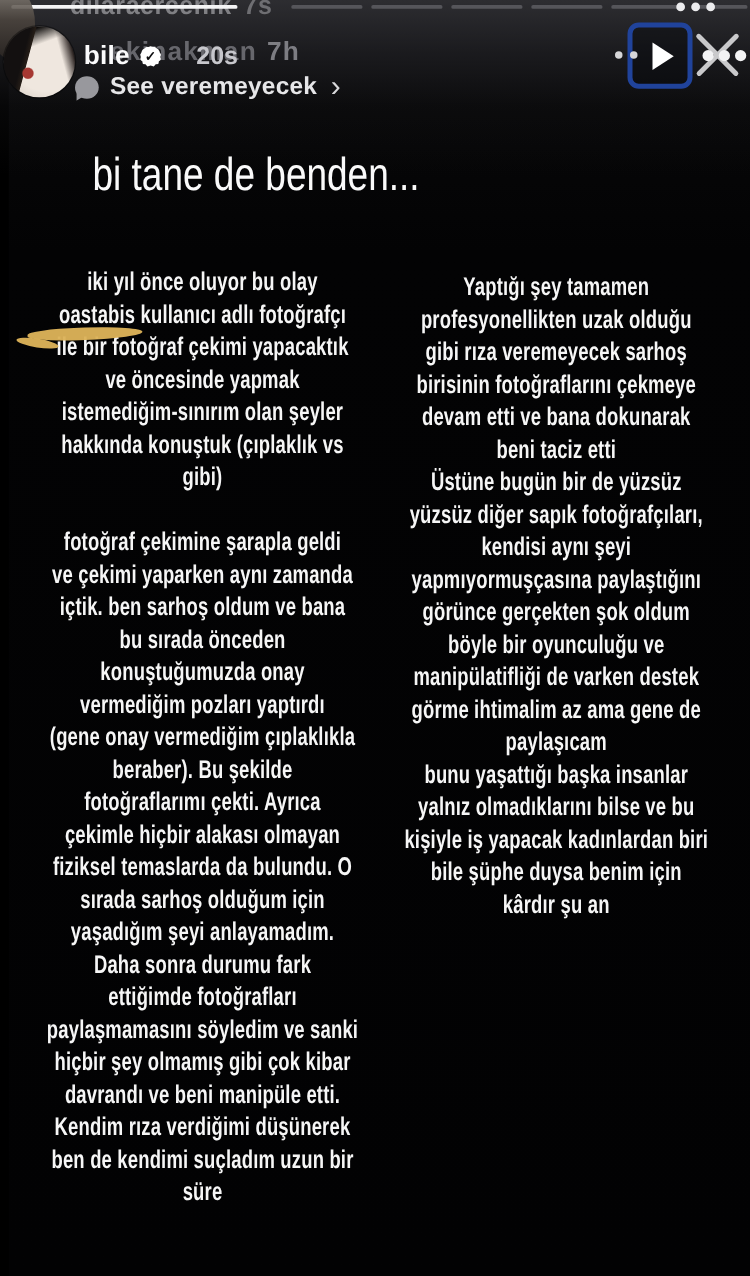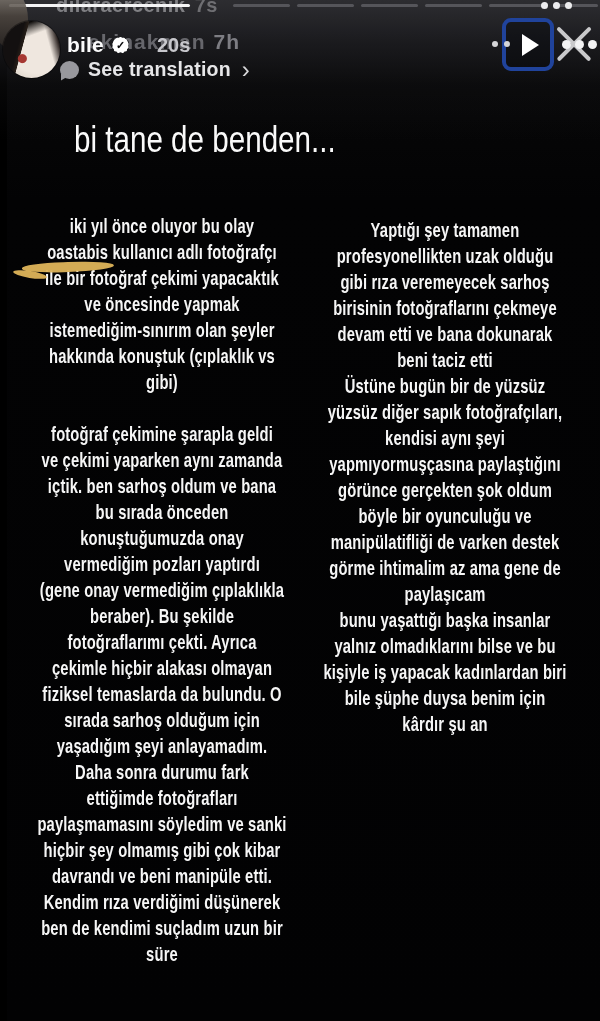--- a/index.html
+++ b/index.html
@@ -106,21 +106,21 @@
 <div class="ghost-user"><span>ekinakman</span><span class="ts">7h</span></div>
 
 <div class="user-row">
   <span class="username">bile</span>
   <span class="badge">✓</span>
   <span class="timestamp">20s</span>
 </div>
 
 <div class="trans-row">
   <span class="bubble"></span>
-  <span class="trans-label">See translation</span>
+  <span class="trans-label">See veremeyecek</span>
   <span class="trans-chevron">›</span>
 </div>
 
 <div class="ghost-dot" style="left:492px;top:41px;"></div>
 <div class="ghost-dot" style="left:504px;top:41px;"></div>
 <div class="play-btn" style="border-color: rgb(32, 67, 155);">
   <div class="play-tri"></div>
 </div>
 <div class="close-line close-a"></div>
 <div class="close-line close-b"></div>

